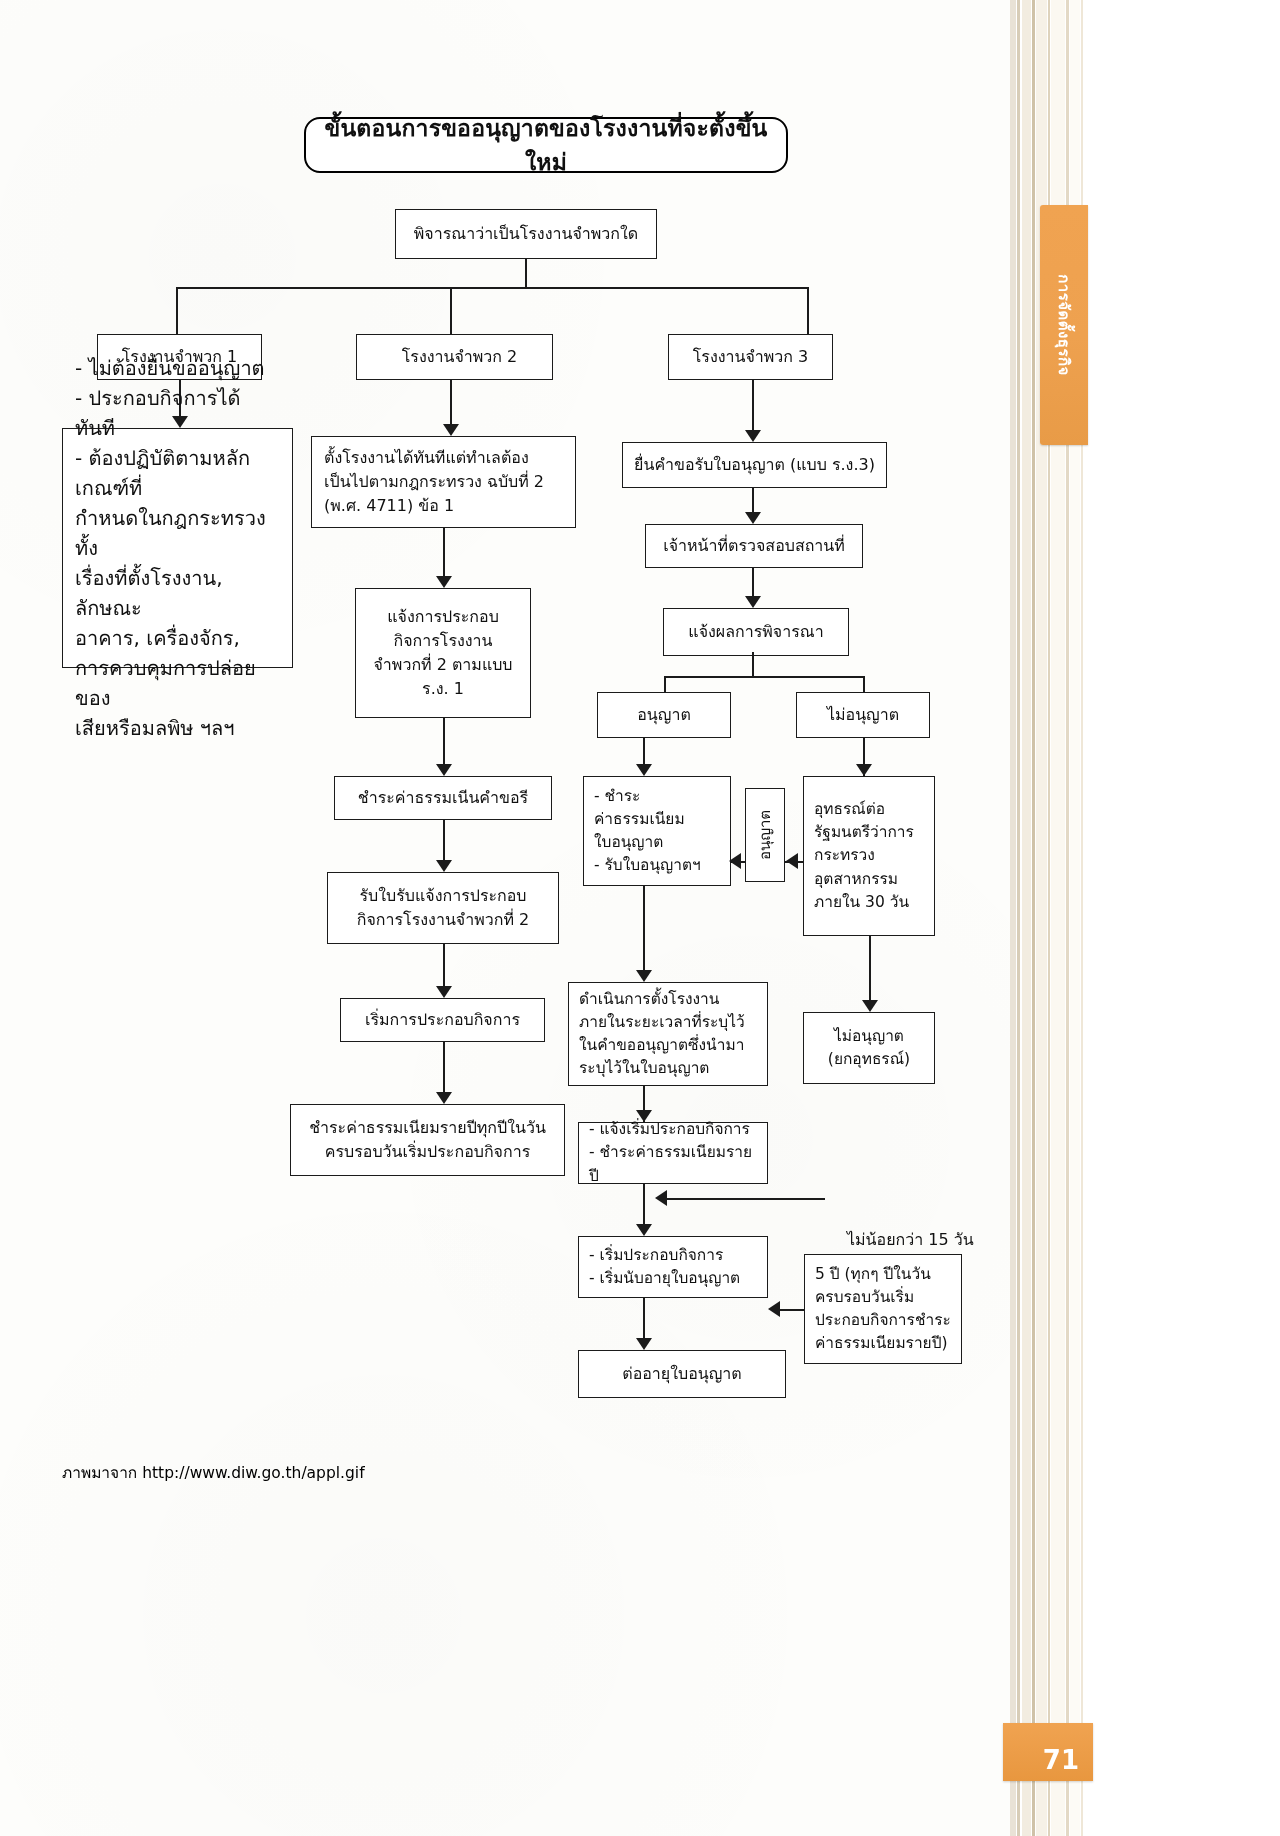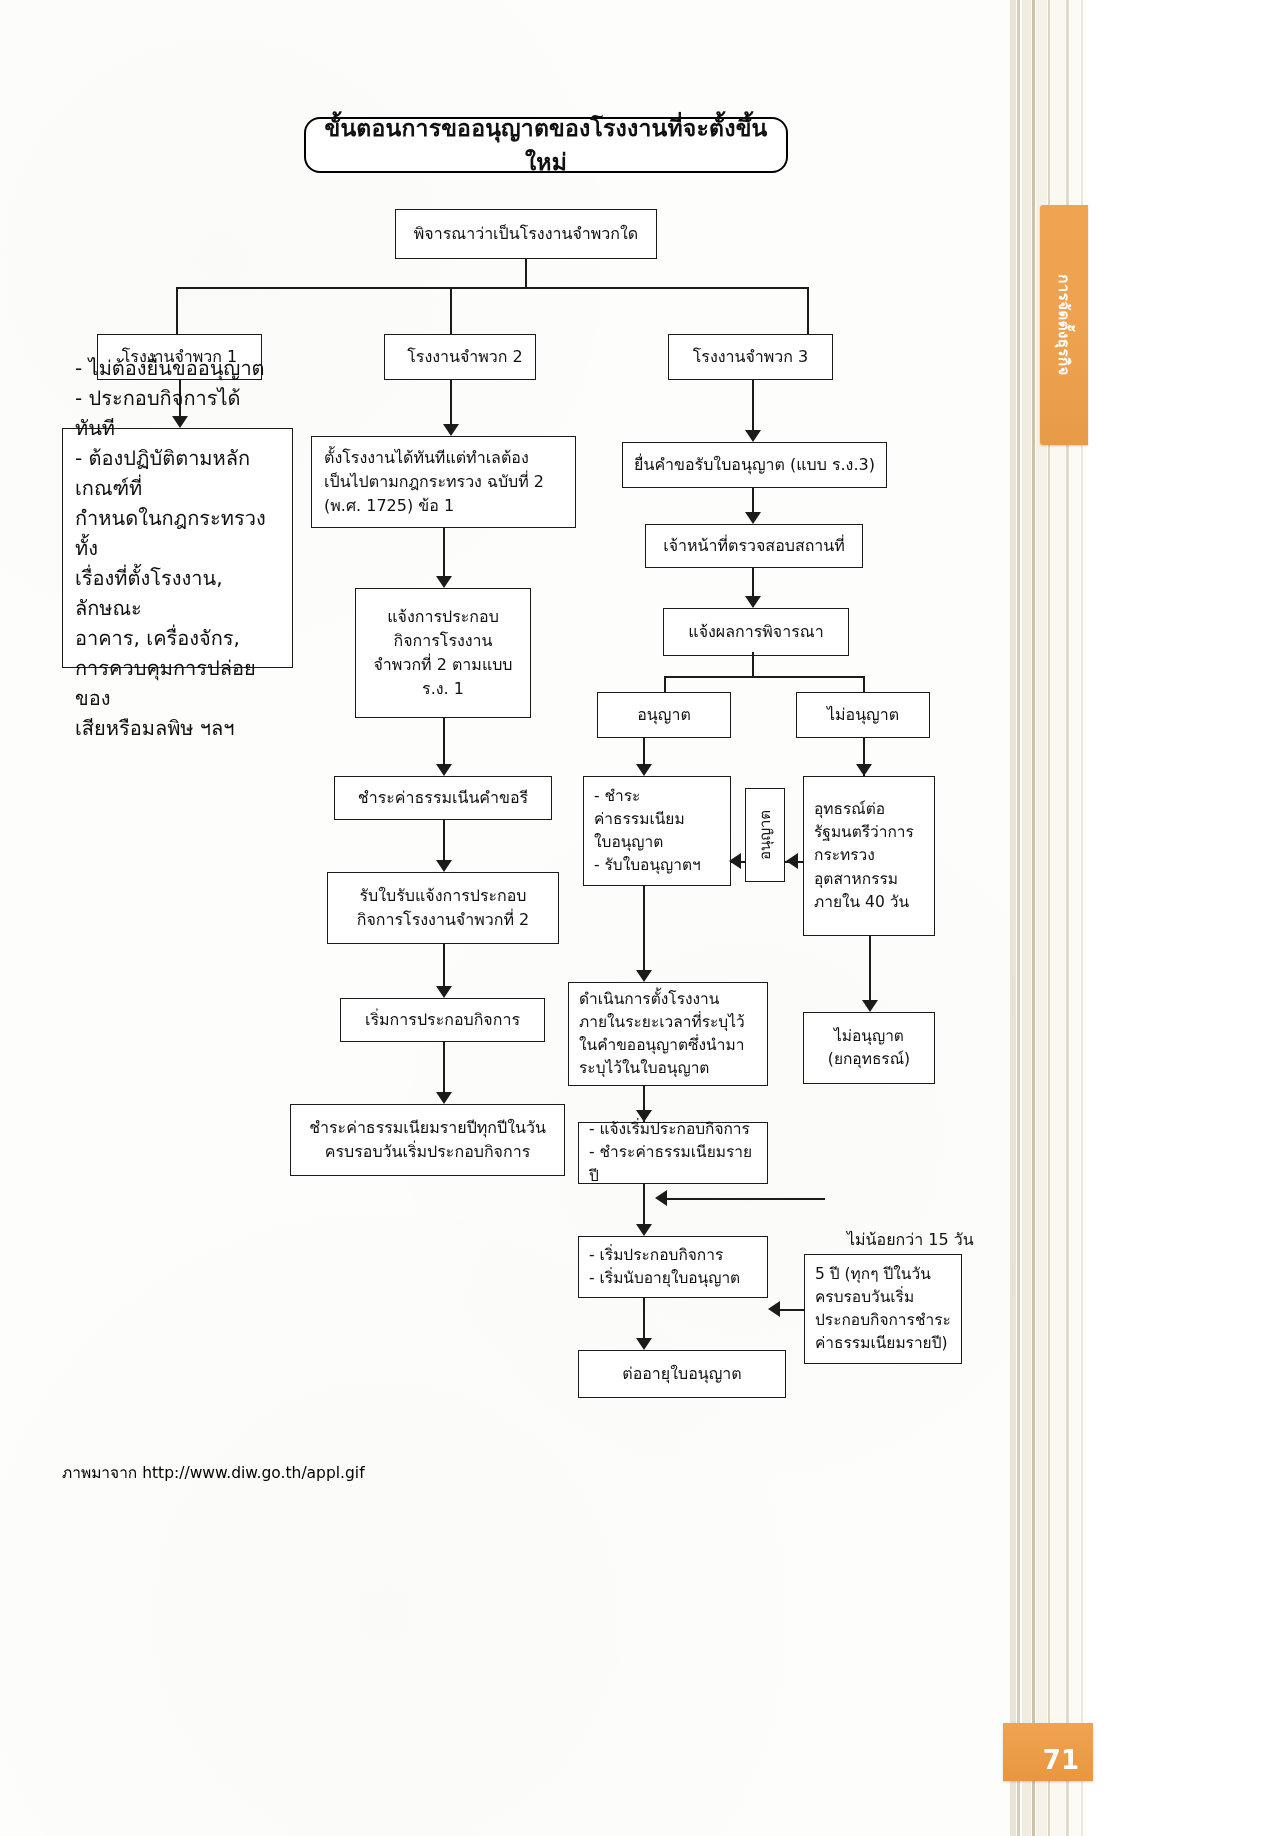--- a/index.html
+++ b/index.html
@@ -126,21 +126,21 @@
 
 <div class="ln v" style="left:525px;top:259px;height:28px;"></div>
 <div class="ln h" style="left:176px;top:287px;width:632px;"></div>
 <div class="ln v" style="left:176px;top:287px;height:47px;"></div>
 <div class="ln v" style="left:450px;top:287px;height:47px;"></div>
 <div class="ln v" style="left:807px;top:287px;height:47px;"></div>
 
 <div class="node" style="left:97px;top:334px;width:165px;height:46px;">
   <div class="inner">โรงงานจำพวก 1</div>
 </div>
-<div class="node" style="left:384px;top:334px;width:152px;height:46px;padding-left:16px;">
+<div class="node" style="left:356px;top:334px;width:197px;height:46px;padding-left:16px;">
   <div class="inner">โรงงานจำพวก 2</div>
 </div>
 <div class="node" style="left:668px;top:334px;width:165px;height:46px;">
   <div class="inner">โรงงานจำพวก 3</div>
 </div>
 
 <div class="ln v" style="left:179px;top:380px;height:38px;"></div>
 <div class="arrow" style="left:172px;top:416px;"></div>
 <div class="node left" style="left:62px;top:428px;width:231px;height:240px;padding:10px 12px;font-size:20px;">
   <div class="inner">- ไม่ต้องยื่นขออนุญาต
@@ -151,21 +151,21 @@
 อาคาร, เครื่องจักร,
 การควบคุมการปล่อยของ
 เสียหรือมลพิษ ฯลฯ</div>
 </div>
 
 <div class="ln v" style="left:450px;top:380px;height:46px;"></div>
 <div class="arrow" style="left:443px;top:424px;"></div>
 <div class="node left" style="left:311px;top:436px;width:265px;height:92px;padding:8px 12px;">
   <div class="inner">ตั้งโรงงานได้ทันทีแต่ทำเลต้อง
 เป็นไปตามกฎกระทรวง ฉบับที่ 2
-(พ.ศ. 1725) ข้อ 1</div>
+(พ.ศ. 4711) ข้อ 1</div>
 </div>
 
 <div class="ln v" style="left:443px;top:528px;height:50px;"></div>
 <div class="arrow" style="left:436px;top:576px;"></div>
 <div class="node" style="left:355px;top:588px;width:176px;height:130px;">
   <div class="inner">แจ้งการประกอบ
 กิจการโรงงาน
 จำพวกที่ 2 ตามแบบ
 ร.ง. 1</div>
 </div>
@@ -235,21 +235,21 @@
 - รับใบอนุญาตฯ</div>
 </div>
 
 <div class="ln v" style="left:863px;top:738px;height:38px;"></div>
 <div class="arrow" style="left:856px;top:764px;"></div>
 <div class="node left" style="left:803px;top:776px;width:132px;height:160px;padding:8px 10px;font-size:15.5px;">
   <div class="inner">อุทธรณ์ต่อ
 รัฐมนตรีว่าการ
 กระทรวง
 อุตสาหกรรม
-ภายใน 40 วัน</div>
+ภายใน 30 วัน</div>
 </div>
 
 <div class="rot" style="left:745px;top:788px;width:40px;height:94px;">
   <span>อนุญาต</span>
 </div>
 <div class="ln h" style="left:785px;top:861px;width:18px;"></div>
 <div class="arrow left" style="left:786px;top:853px;"></div>
 <div class="ln h" style="left:731px;top:861px;width:14px;"></div>
 <div class="arrow left" style="left:729px;top:853px;"></div>
 

